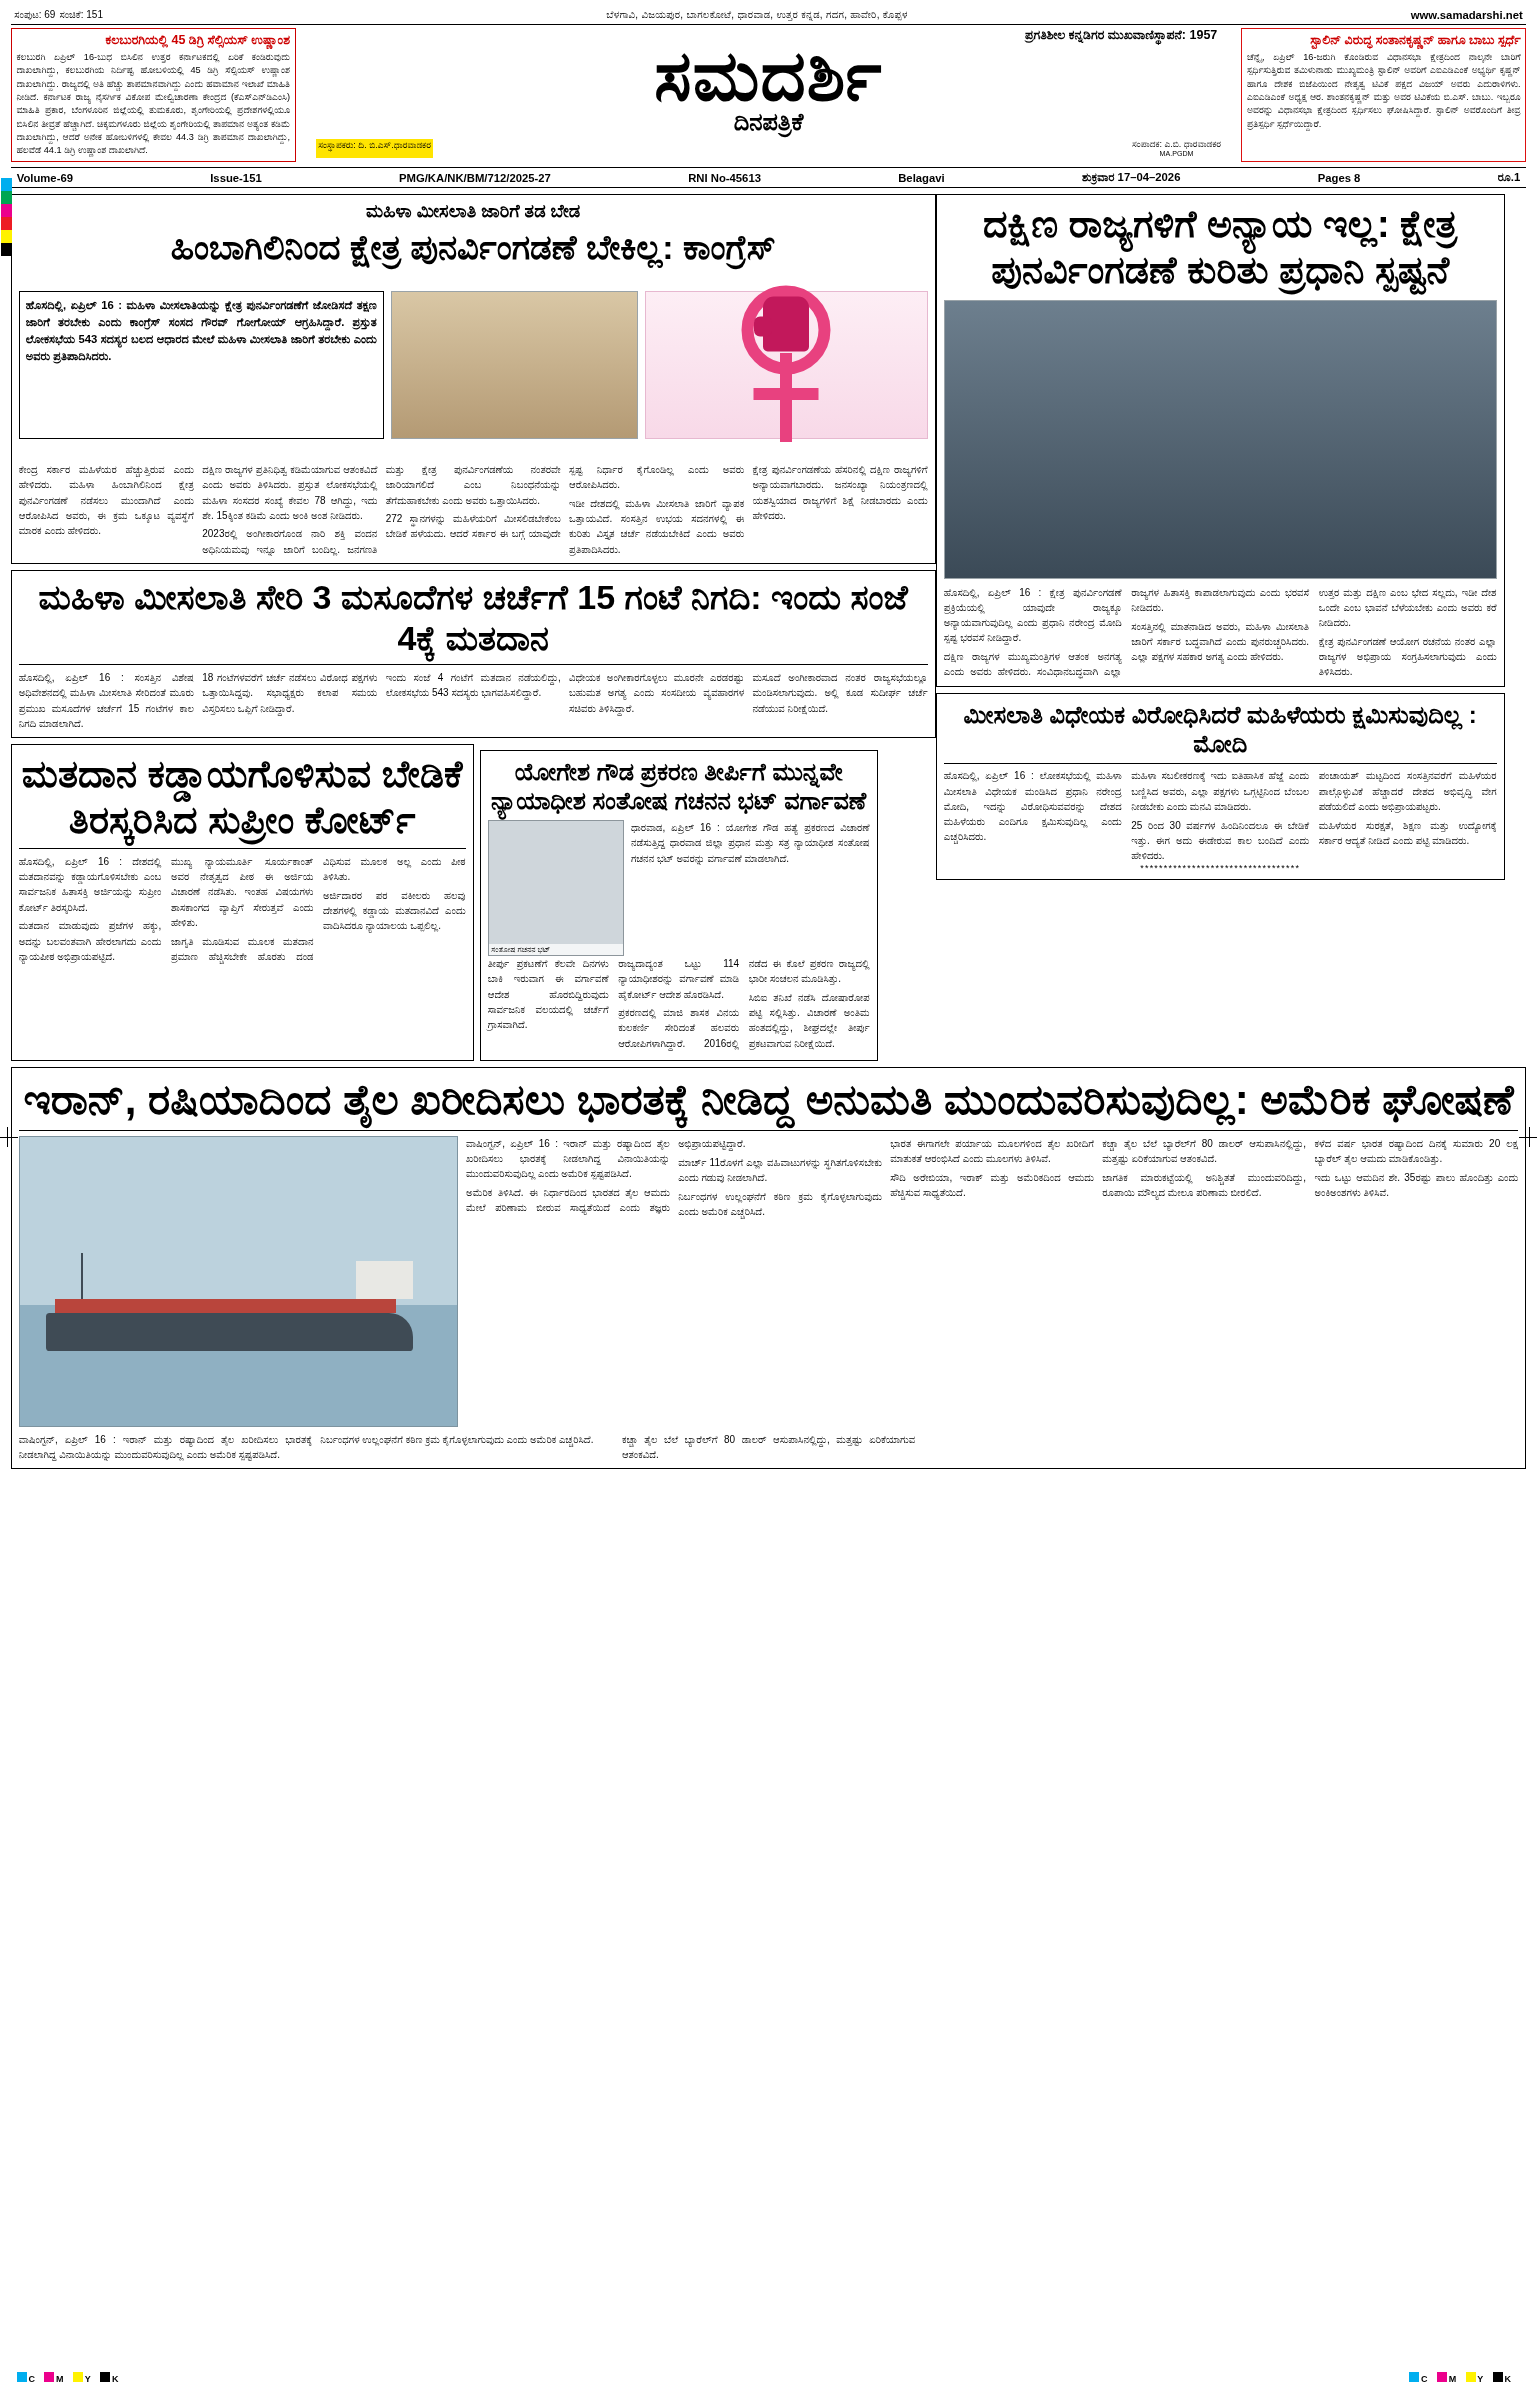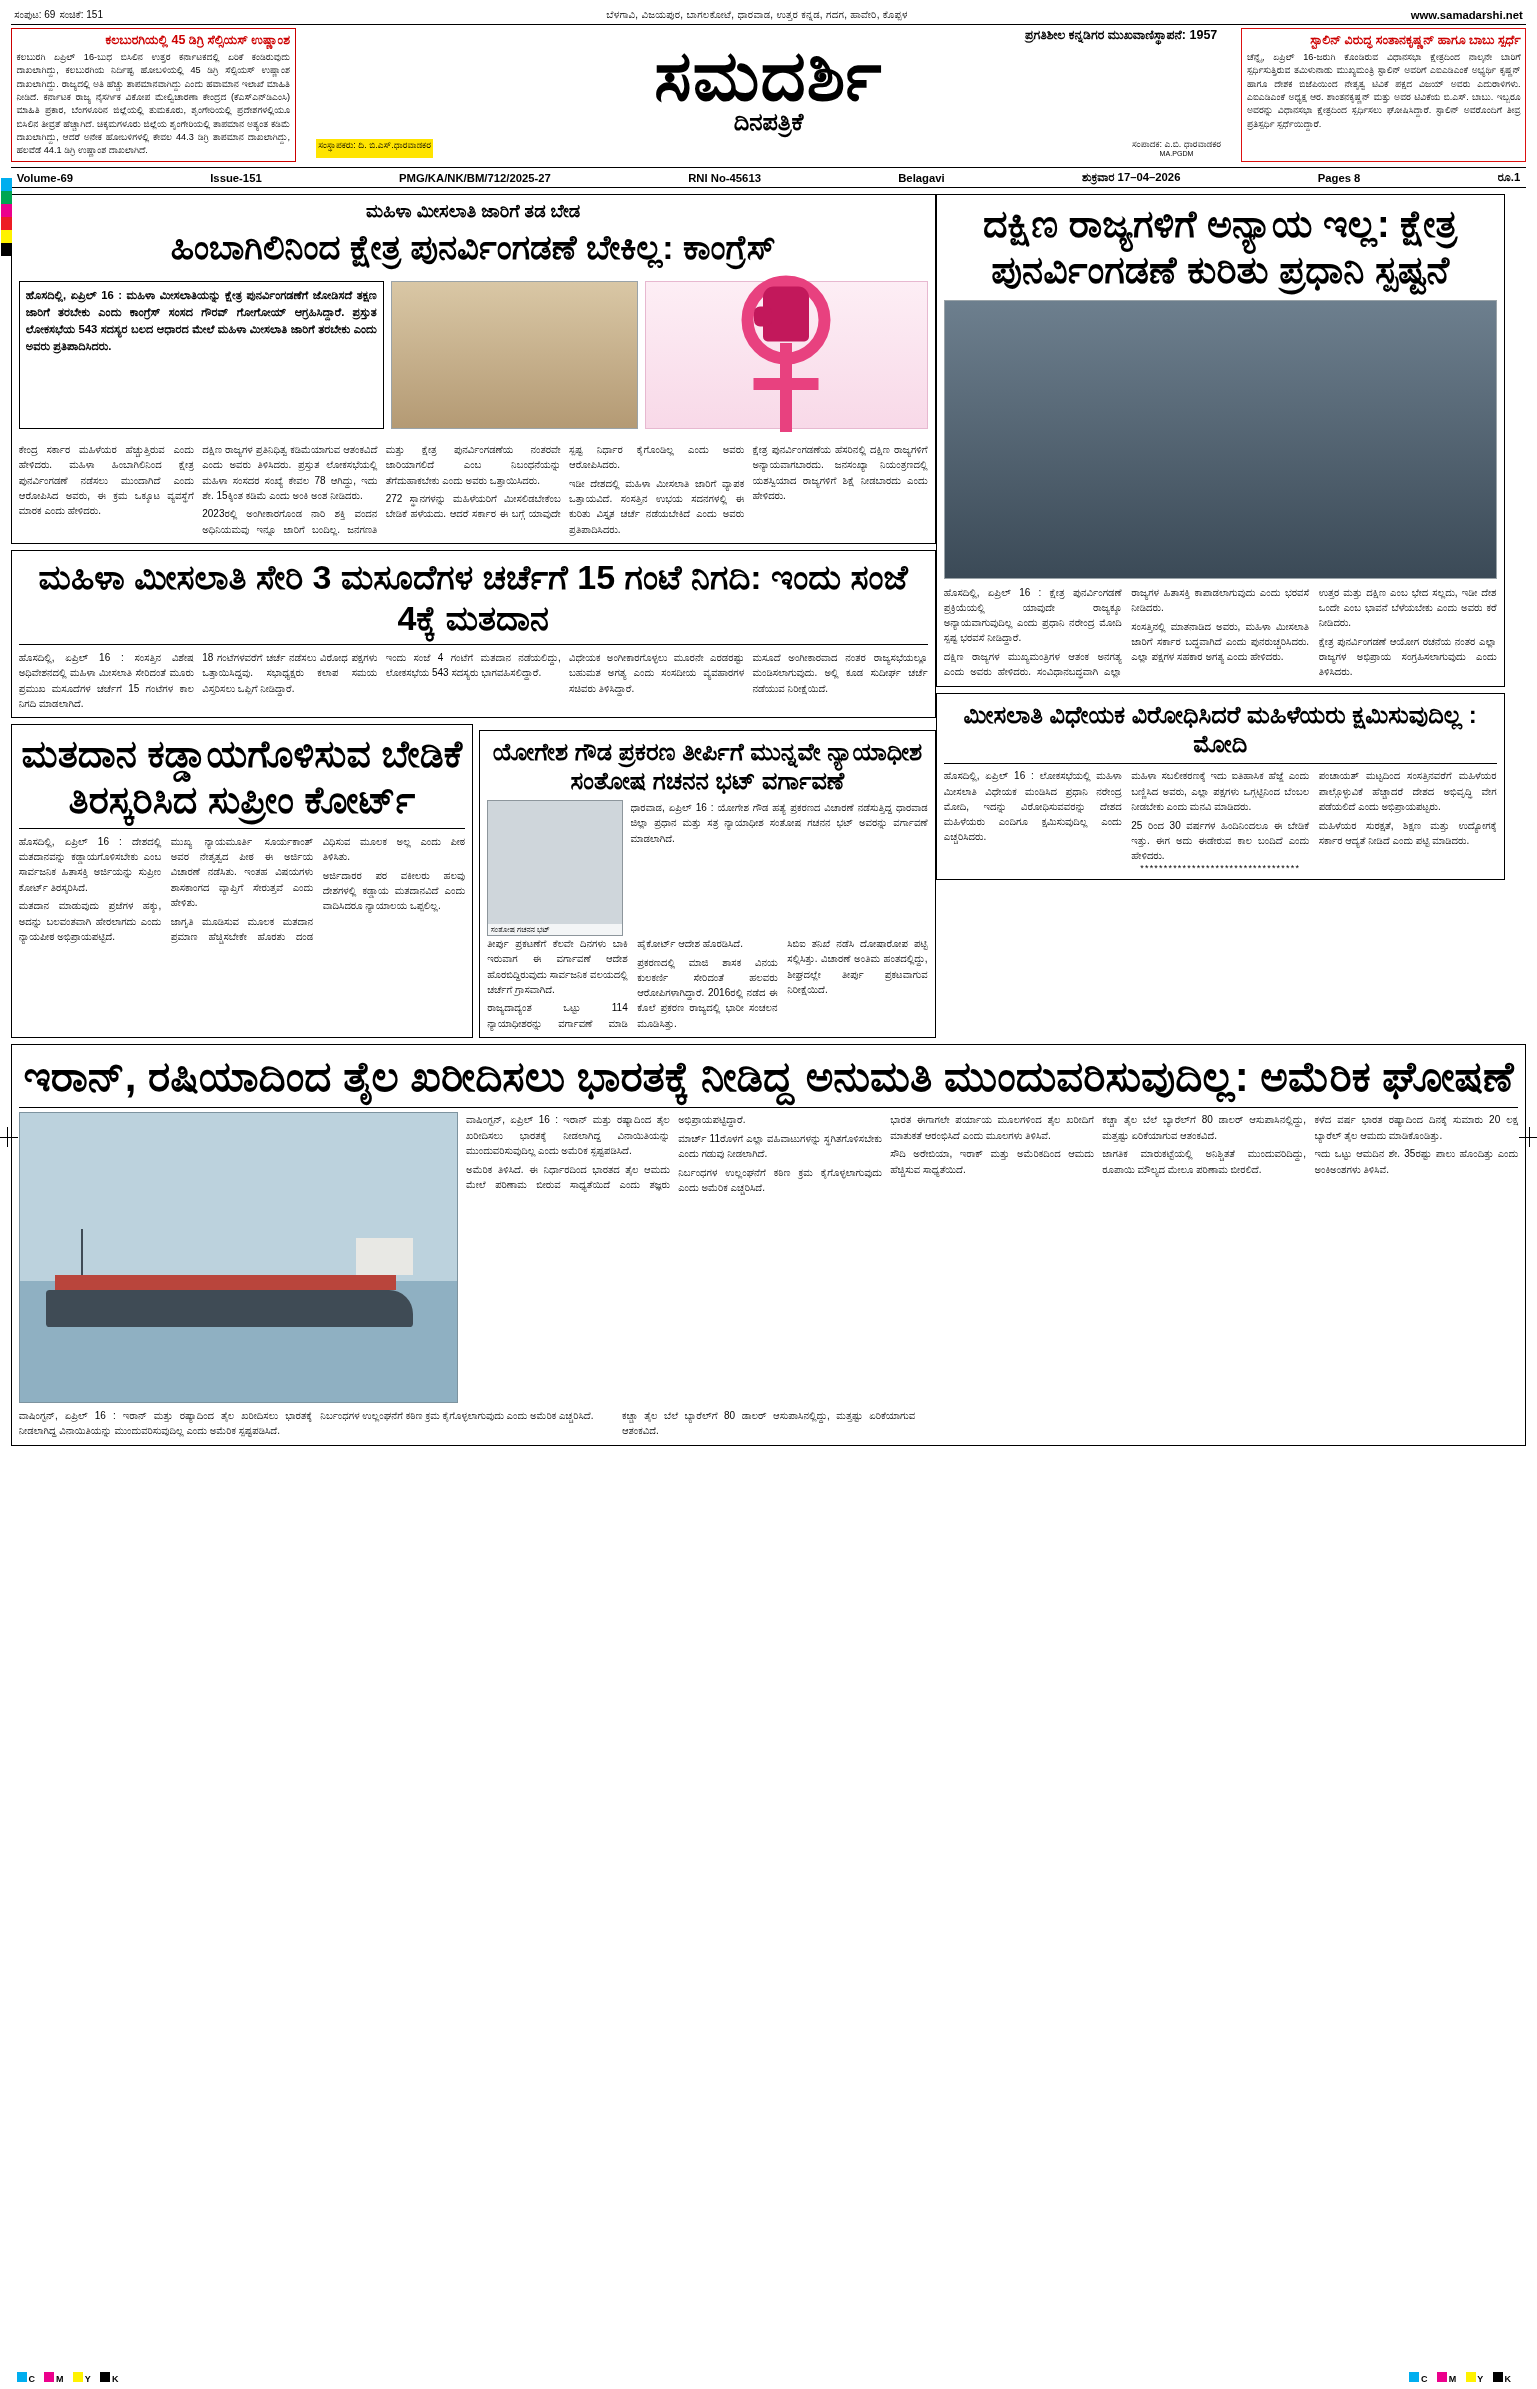--- a/index.html
+++ b/index.html
@@ -66,21 +66,21 @@
   .cols3 { column-count:3; column-gap:9.5px; }
   .cols5 { column-count:5; column-gap:8.3px; }
   .body-t { font-size:10px; line-height:1.52; text-align:justify; }
   .body-t p { margin:0 0 3.6px 0; }
 
   
   .photo { background:#dfe3e6; border:0.6px solid #9aa3a8; position:relative; overflow:hidden; }
   .photo .cap { position:absolute; bottom:0; left:0; right:0; font-size:7.7px;
     background:rgba(255,255,255,.75); padding:0.6px 2.4px; }
 
-  .figwrap { display:flex; gap:7.1px; margin:13px 0; }
+  .figwrap { display:flex; gap:7.1px; margin:23px 0; }
 
   
   .pinkart { background:linear-gradient(#fdeef5,#f8d9e8); border:0.6px solid #e7b8d0; position:relative; }
   .pinkart .circ { position:absolute; left:50%; top:26%; transform:translate(-50%,-50%);
     width:89px; height:89px; border-radius:50%; border:12px solid #e8417f; }
   .pinkart .stem { position:absolute; left:50%; top:42%; transform:translateX(-50%);
     width:12px; height:89px; background:#e8417f; }
   .pinkart .cross { position:absolute; left:50%; top:66%; transform:translateX(-50%);
     width:65px; height:12px; background:#e8417f; }
   .pinkart .fist { position:absolute; left:50%; top:22%; transform:translate(-50%,-50%);
@@ -224,21 +224,21 @@
           <div class="divider"></div>
           <div class="cols3 body-t">
             <p>ಹೊಸದಿಲ್ಲಿ, ಏಪ್ರಿಲ್ 16 : ದೇಶದಲ್ಲಿ ಮತದಾನವನ್ನು ಕಡ್ಡಾಯಗೊಳಿಸಬೇಕು ಎಂಬ ಸಾರ್ವಜನಿಕ ಹಿತಾಸಕ್ತಿ ಅರ್ಜಿಯನ್ನು ಸುಪ್ರೀಂ ಕೋರ್ಟ್ ತಿರಸ್ಕರಿಸಿದೆ.</p>
             <p>ಮತದಾನ ಮಾಡುವುದು ಪ್ರಜೆಗಳ ಹಕ್ಕು, ಅದನ್ನು ಬಲವಂತವಾಗಿ ಹೇರಲಾಗದು ಎಂದು ನ್ಯಾಯಪೀಠ ಅಭಿಪ್ರಾಯಪಟ್ಟಿದೆ.</p>
             <p>ಮುಖ್ಯ ನ್ಯಾಯಮೂರ್ತಿ ಸೂರ್ಯಕಾಂತ್ ಅವರ ನೇತೃತ್ವದ ಪೀಠ ಈ ಅರ್ಜಿಯ ವಿಚಾರಣೆ ನಡೆಸಿತು. ಇಂತಹ ವಿಷಯಗಳು ಶಾಸಕಾಂಗದ ವ್ಯಾಪ್ತಿಗೆ ಸೇರುತ್ತವೆ ಎಂದು ಹೇಳಿತು.</p>
             <p>ಜಾಗೃತಿ ಮೂಡಿಸುವ ಮೂಲಕ ಮತದಾನ ಪ್ರಮಾಣ ಹೆಚ್ಚಿಸಬೇಕೇ ಹೊರತು ದಂಡ ವಿಧಿಸುವ ಮೂಲಕ ಅಲ್ಲ ಎಂದು ಪೀಠ ತಿಳಿಸಿತು.</p>
             <p>ಅರ್ಜಿದಾರರ ಪರ ವಕೀಲರು ಹಲವು ದೇಶಗಳಲ್ಲಿ ಕಡ್ಡಾಯ ಮತದಾನವಿದೆ ಎಂದು ವಾದಿಸಿದರೂ ನ್ಯಾಯಾಲಯ ಒಪ್ಪಲಿಲ್ಲ.</p>
           </div>
         </div>
 
-        <div class="box" style="width:457px">
+        <div class="box" style="width:398px">
           <div class="hl-title t-md">ಯೋಗೇಶ ಗೌಡ ಪ್ರಕರಣ ತೀರ್ಪಿಗೆ ಮುನ್ನವೇ ನ್ಯಾಯಾಧೀಶ ಸಂತೋಷ ಗಚನನ ಭಟ್ ವರ್ಗಾವಣೆ</div>
           <div style="display:flex;gap:7.1px;margin-top:4.7px">
             <div class="photo headshot" style="width:136px;height:136px">
               <div class="cap">ಸಂತೋಷ ಗಚನನ ಭಟ್</div>
             </div>
             <div class="body-t" style="flex:1">
               <p>ಧಾರವಾಡ, ಏಪ್ರಿಲ್ 16 : ಯೋಗೇಶ ಗೌಡ ಹತ್ಯೆ ಪ್ರಕರಣದ ವಿಚಾರಣೆ ನಡೆಸುತ್ತಿದ್ದ ಧಾರವಾಡ ಜಿಲ್ಲಾ ಪ್ರಧಾನ ಮತ್ತು ಸತ್ರ ನ್ಯಾಯಾಧೀಶ ಸಂತೋಷ ಗಚನನ ಭಟ್ ಅವರನ್ನು ವರ್ಗಾವಣೆ ಮಾಡಲಾಗಿದೆ.</p>
             </div>
           </div>
           <div class="cols3 body-t">

